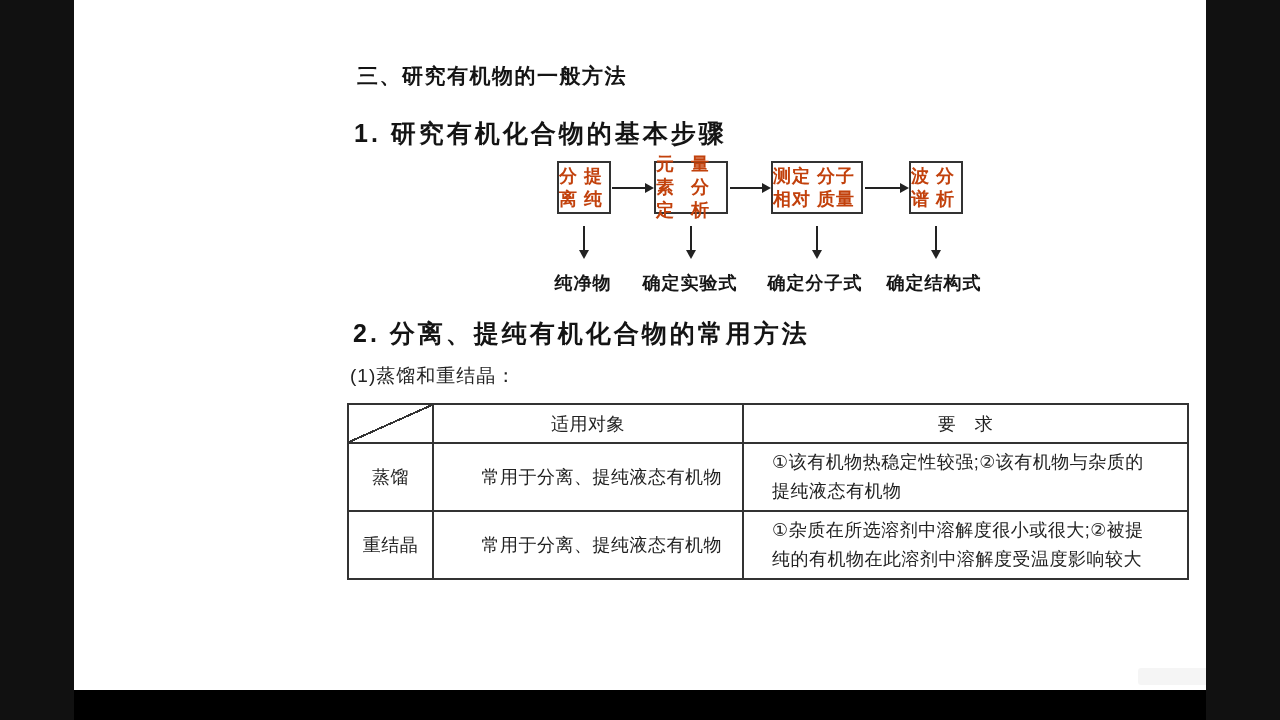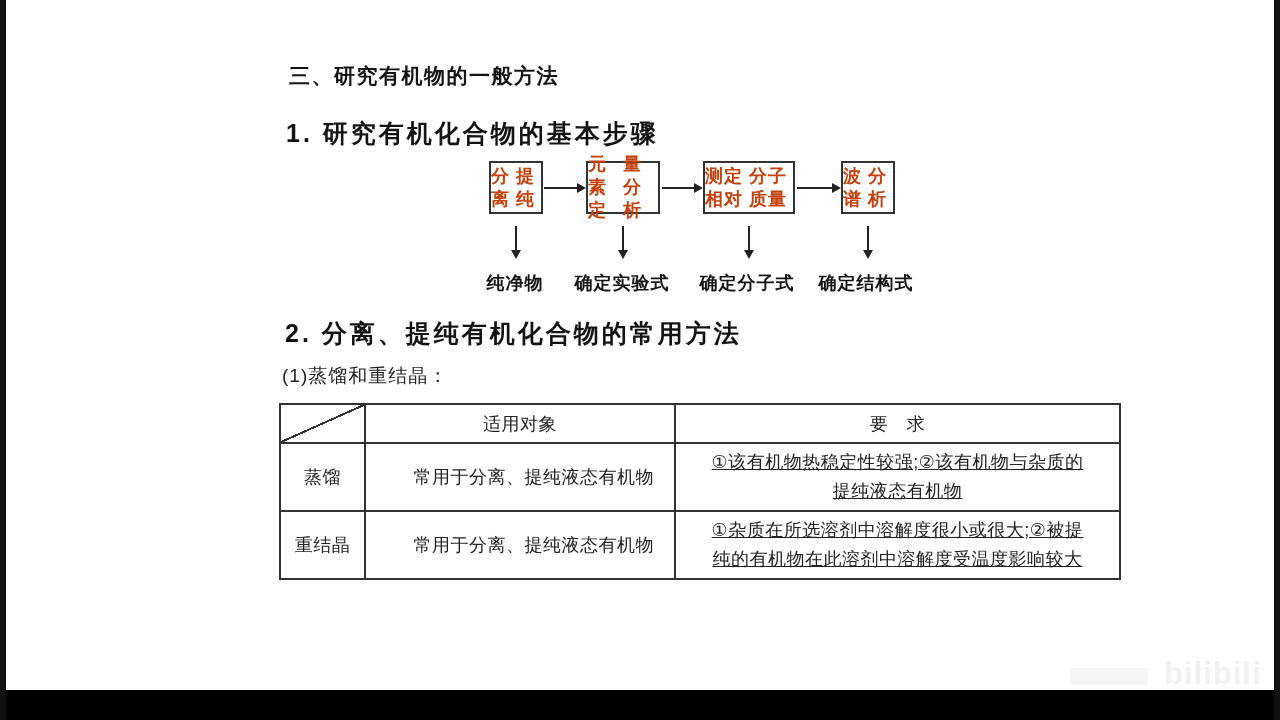--- a/index.html
+++ b/index.html
@@ -1,18 +1,18 @@
 <!DOCTYPE html>
 <html><head>
 <meta charset="utf-8">
 <style>
   * { margin:0; padding:0; box-sizing:border-box; }
   html,body { background:#111; }
   .stage {
-    position:relative; width:1268px; height:720px; margin:0 auto;
+    position:relative; width:1132px; height:720px; margin:0 auto;
     background:#ffffff; overflow:hidden;
     font-family:"Liberation Sans", "DejaVu Sans", sans-serif;
     color:#1f1f1f;
   }
   .page-title {
     position:absolute; left:283px; top:62px;
     font-size:21px; font-weight:bold; letter-spacing:1.5px; color:#141414;
   }
   .sec-heading {
     position:absolute; font-size:25px; font-weight:bold; letter-spacing:3px; color:#141414;
@@ -65,21 +65,21 @@
     border-collapse:collapse; table-layout:fixed; width:840px;
     font-size:18px; color:#222; letter-spacing:0.5px;
   }
   .methods-table td {
     border:2px solid #333; vertical-align:middle;
   }
   .row-header { height:39px; }
   .row-1 { height:68px; }
   .row-2 { height:67px; }
   td.c-center { text-align:center; }
-  td.c-req { padding:4px 28px; line-height:29px; text-align:center;text-decoration:underline; }
+  td.c-req { padding:4px 28px; line-height:29px; text-align:left; }
   td.c-target { padding:8px 20px; text-align:right; }
   td.c-diag {
     background:linear-gradient(to bottom right,
       transparent calc(50% - 1px), #333 calc(50% - 1px),
       #333 calc(50% + 1px), transparent calc(50% + 1px));
   }
   .hdr { font-weight:normal; }
   
   .bottom-bar {
     position:absolute; left:0; top:690px; width:1280px; height:30px; background:#000; z-index:1;

